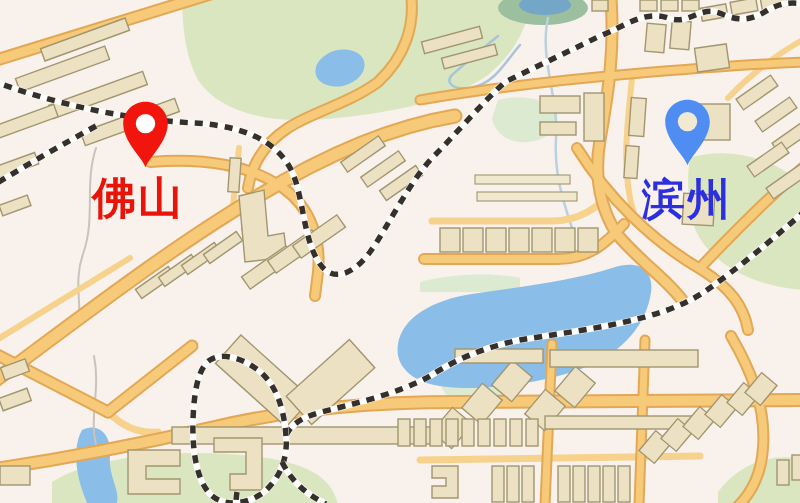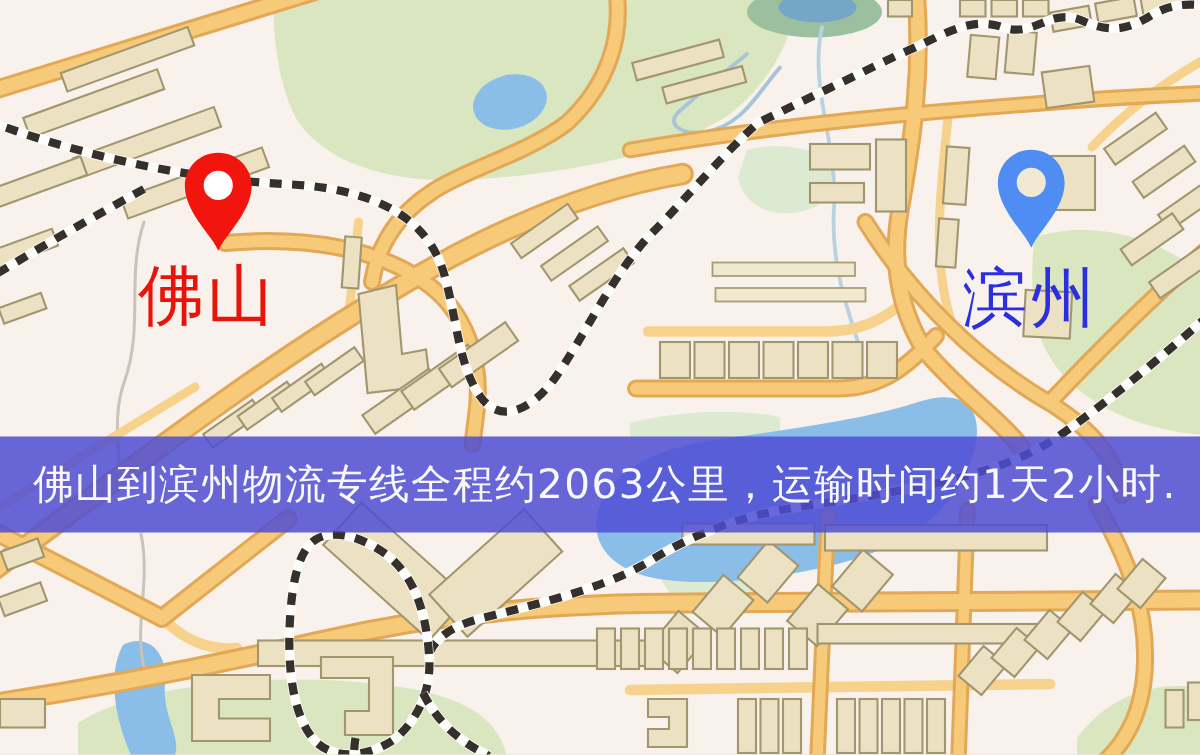--- a/index.html
+++ b/index.html
@@ -17,21 +17,21 @@
   .rwd{fill:none;stroke:#35302b;stroke-width:5.5;stroke-dasharray:8 7;stroke-linecap:butt;}
   
   .b{fill:#ece2c3;stroke:#a2966f;stroke-width:1.4;}
   .b2{fill:#f0e8cf;stroke:#a99d78;stroke-width:1.2;}
   .green{fill:#d9e6c0;stroke:none;}
   .green2{fill:#dcead2;stroke:none;}
   .water{fill:#8abde8;stroke:none;}
   .stream{fill:none;stroke-linecap:round;}
   .pin{position:absolute;}
   .city-label{
-    position:absolute;font-weight:normal;line-height:1;
+    position:absolute;font-weight:bold;line-height:1;
     font-family:"DejaVu Serif","Liberation Serif",serif;
     letter-spacing:2px;white-space:nowrap;
   }
   .label-foshan{left:92px;top:176px;font-size:44px;}
   .label-binzhou{left:642px;top:178px;font-size:43px;}
   .banner{
     position:absolute;left:0;top:291px;width:800px;height:64px;
     display:flex;align-items:center;box-sizing:border-box;padding-left:22px;
     font-size:27px;letter-spacing:1px;white-space:nowrap;
   }
@@ -273,15 +273,14 @@
 
   <svg class="pin" style="left:664px;top:99px;" width="47" height="67" viewBox="0 0 28 40">
     <path d="M14,0.5 C6.5,0.5 0.7,6.4 0.7,13.8 C0.7,20 5,26.5 9,31.8 C11,34.5 13,37 14,39.5 C15,37 17,34.5 19,31.8 C23,26.5 27.3,20 27.3,13.8 C27.3,6.4 21.5,0.5 14,0.5 Z" fill="#4f8df2"></path>
     <circle cx="14" cy="13.5" r="5.8" fill="#f1e9d2"></circle>
   </svg>
 
   <div class="city-label label-foshan" style="color: rgb(232, 20, 10);">佛山</div>
 
   <div class="city-label label-binzhou" style="color: rgb(43, 47, 224);">滨州</div>
 
-  <div class="banner" style="background-color: rgba(79, 77, 212, 0.85); color: rgb(248, 248, 250);">佛山到滨州物流专线全程约2063公里，运输时间约1天2小时.</div>
 
 </div>
 
 </body></html>

